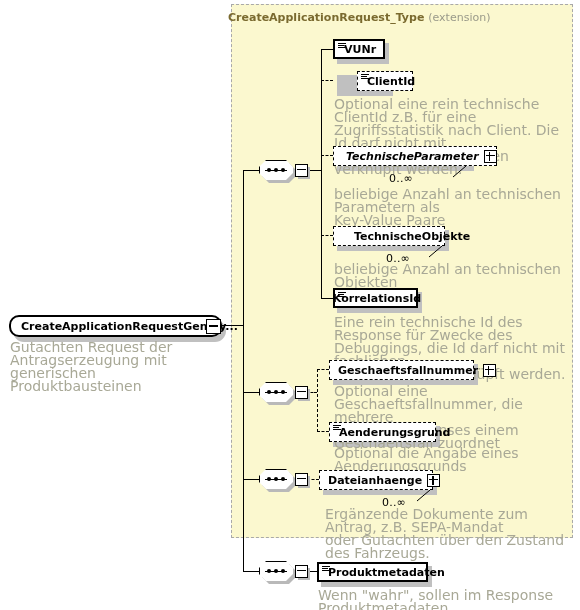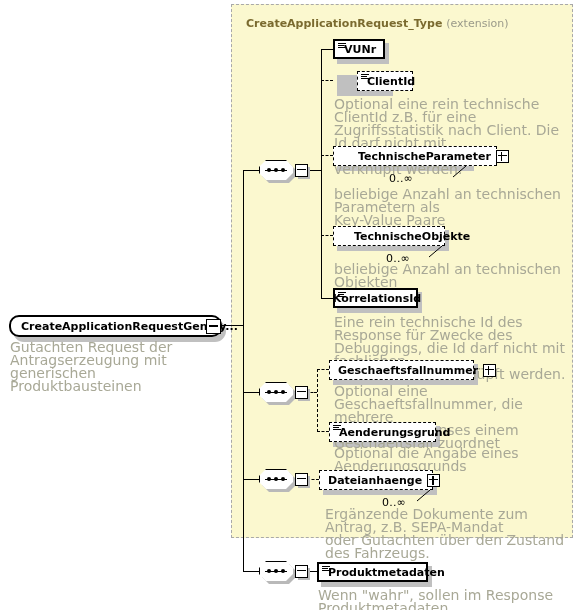--- a/index.html
+++ b/index.html
@@ -107,21 +107,21 @@
   }
   
   .hook{position:absolute;z-index:4;}
 </style>
 </head>
 <body>
 
 <div id="stage">
 
   <div class="type-panel" style="left:231px;top:4px;width:342px;height:534px;"></div>
-  <div class="type-header" style="left:246px;top:11px;margin-top:6px;">
+  <div class="type-header" style="left:228px;top:11px;">
     <span>CreateApplicationRequest_Type</span>
     <span class="ext">(extension)</span>
   </div>
 
   <div class="shadow" style="left:13px;top:320px;width:213px;height:22px;border-radius:11px;"></div>
   <div class="node solid rounded" style="left:9px;top:315px;width:213px;height:22px;padding-left:10px;">
     <span class="label">CreateApplicationRequestGen_Ty...</span>
   </div>
 
   <div class="shadow" style="left:210px;top:323px;width:13px;height:13px;"></div>
@@ -171,21 +171,21 @@
         <i></i>
       </span>
     <span class="label">ClientId</span>
   </div>
   <div class="desc" style="left:334px;top:98px;width:235px;">Optional eine rein technische ClientId z.B. für eine
 Zugriffsstatistik nach Client. Die Id darf nicht mit
 fachlichen Informationen verknüpft werden.</div>
 
   <div class="dln h" style="left:321px;top:155px;width:12px;"></div>
   <div class="shadow" style="left:337px;top:150px;width:137px;height:21px;"></div>
-  <div class="node optional" style="left:333px;top:146px;width:164px;padding-left:24px;">
+  <div class="node optional" style="left:333px;top:146px;width:164px;padding-left:12px;font-style:italic;">
     <span class="label">TechnischeParameter</span>
     <span class="plusbox"></span>
   </div>
   <svg class="hook" style="left:452px;top:165px;width:22px;height:14px;" viewBox="0 0 22 14">
     <path d="M1 12 L14 1" stroke="#000" stroke-width="1" fill="none"></path>
   </svg>
   <div class="card" style="left:389px;top:172px;">0..∞</div>
   <div class="desc" style="left:334px;top:188px;width:235px;">beliebige Anzahl an technischen Parametern als
 Key-Value Paare</div>
 

